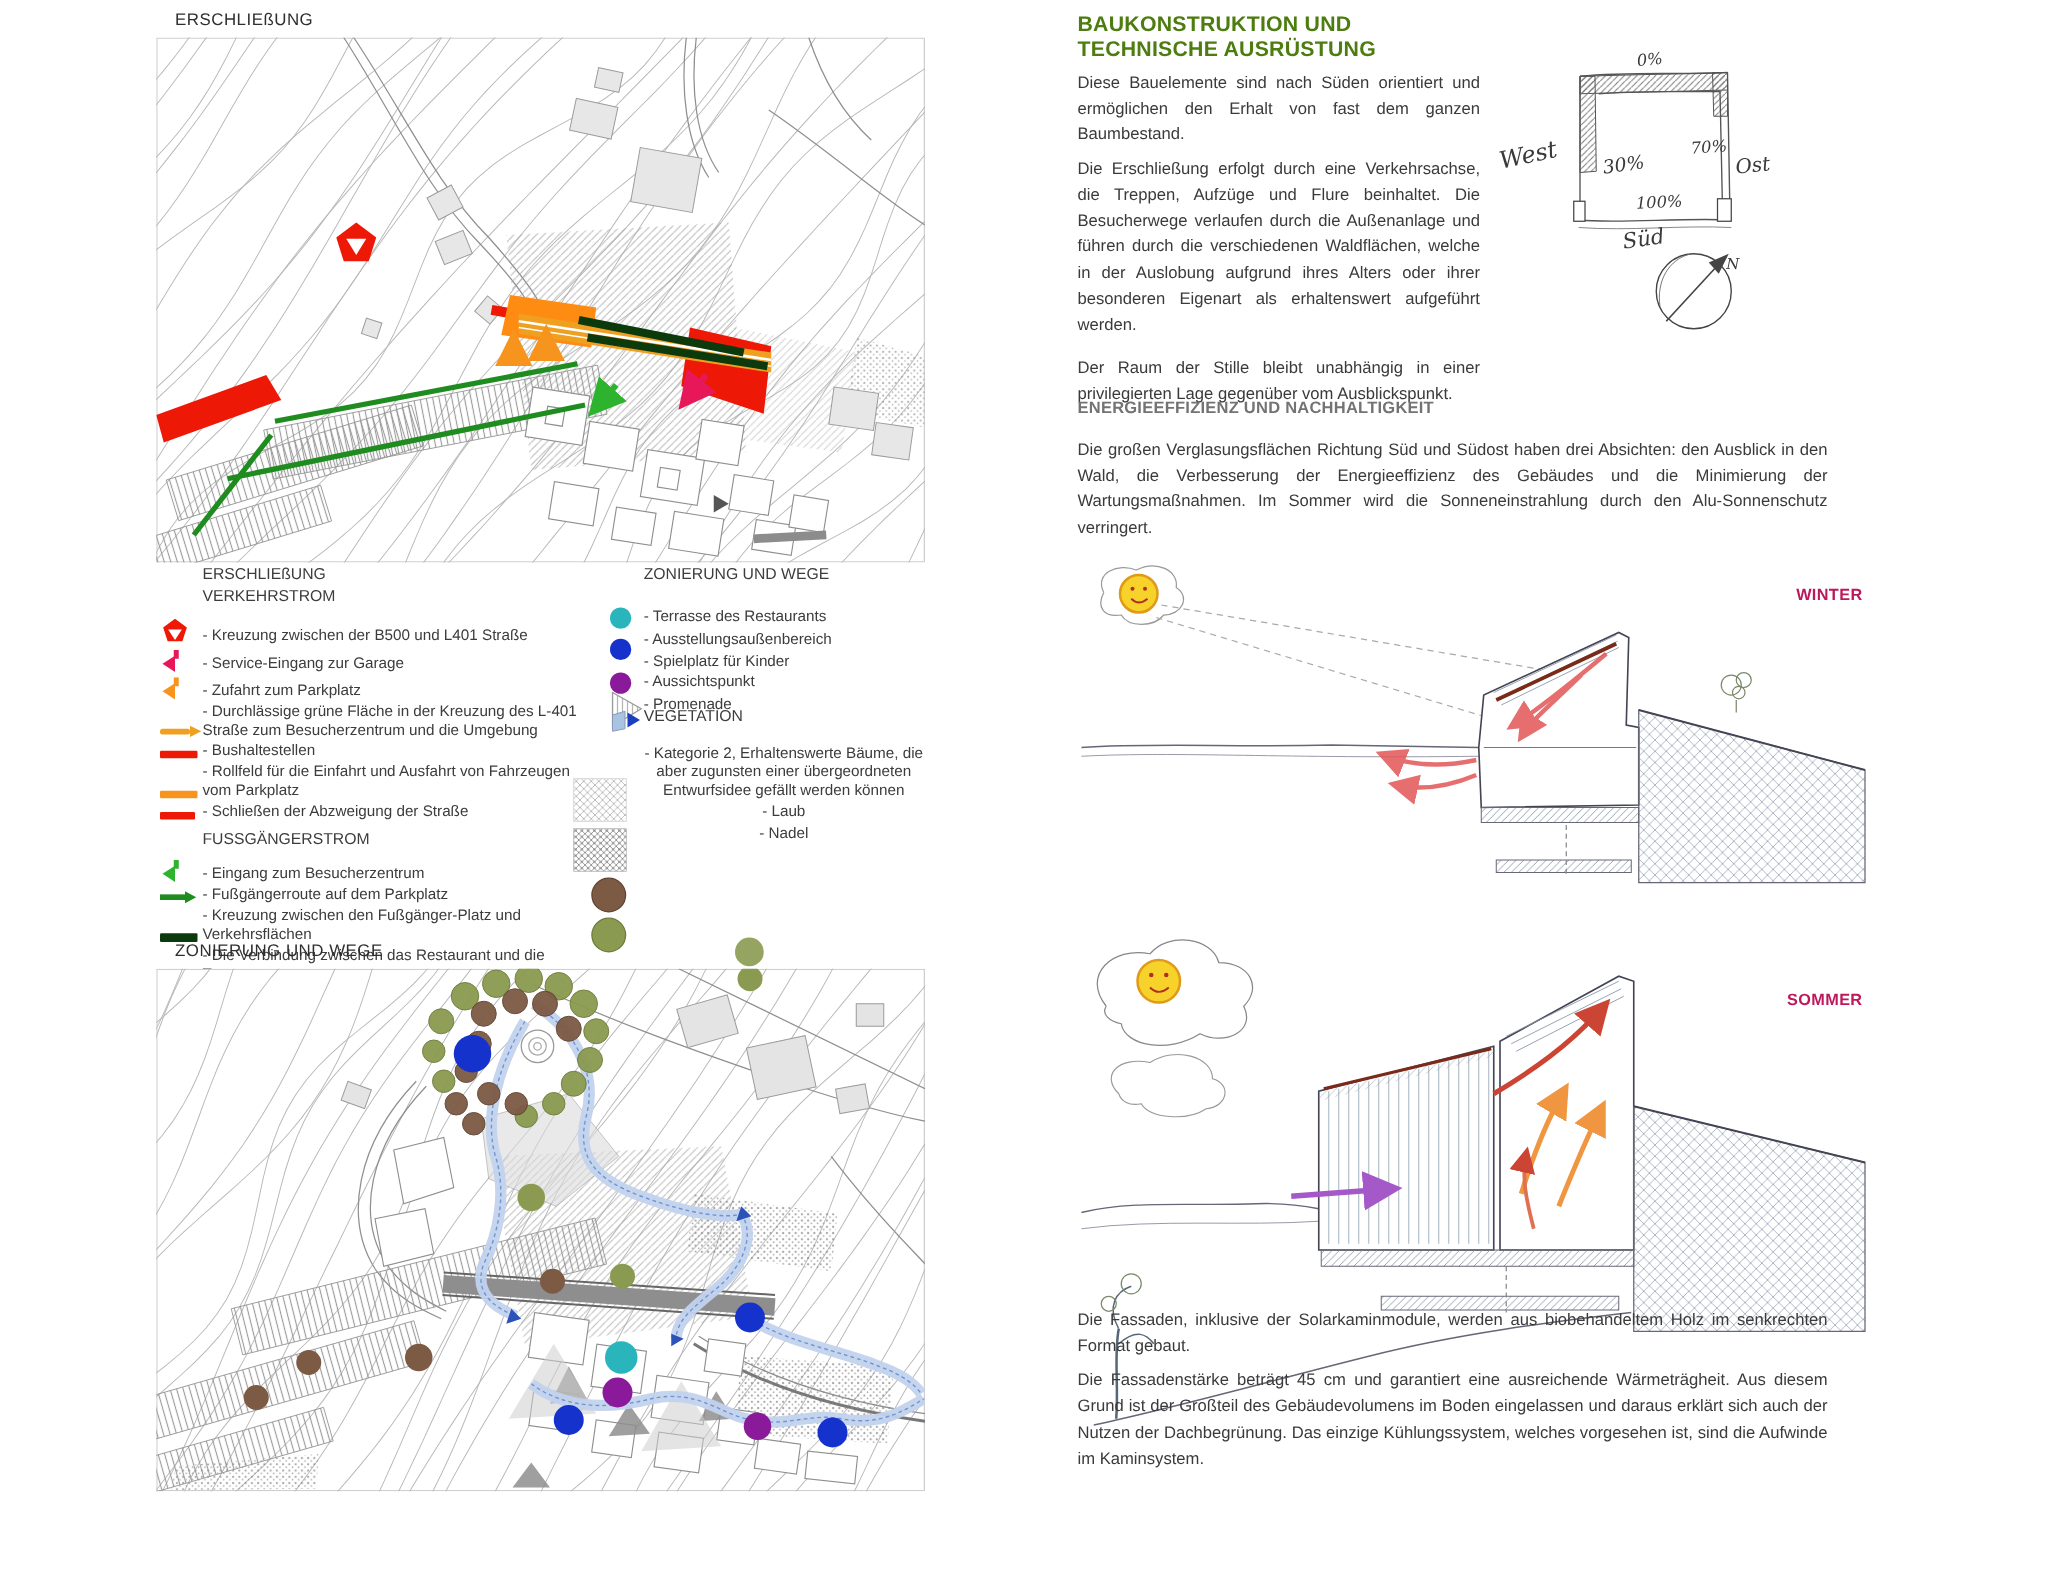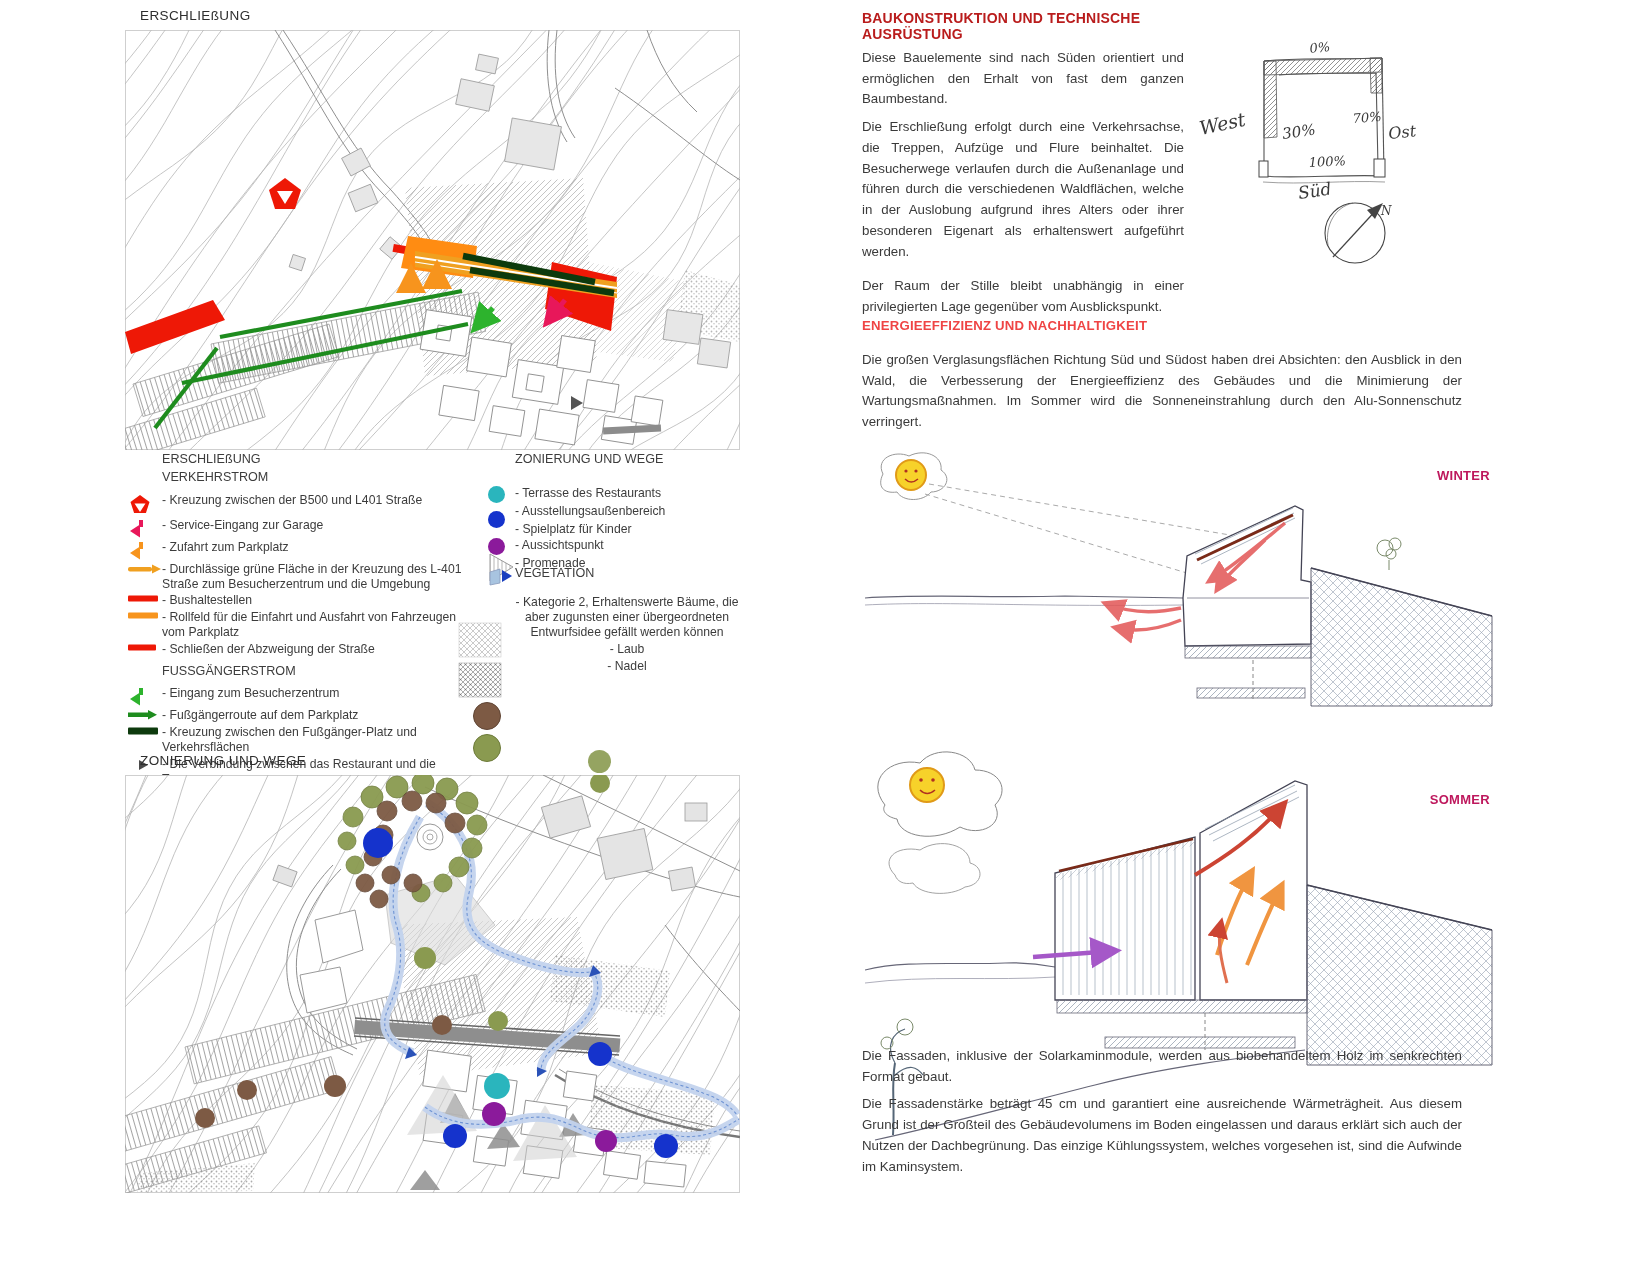--- a/index.html
+++ b/index.html
@@ -1,27 +1,27 @@
 <!DOCTYPE html>
 <html><head>
 <meta charset="utf-8">
 <style>
   html,body{margin:0;padding:0;background:#fff;}
   .canvas{position:relative;width:1646px;height:1271px;background:#fff;
           font-family:"Liberation Sans",sans-serif;color:#3a3a3a;overflow:hidden;text-decoration:underline;}
   .abs{position:absolute;}
   .map-title{font-size:13.5px;letter-spacing:.4px;color:#2e2e2e;}
-  .sec-title{font-size:14px;font-weight:700;color:#b91c1c;letter-spacing:.2px;}
-  .sub-title{font-size:13.2px;font-weight:600;color:#ef4444;letter-spacing:.2px;}
+  .sec-title{font-size:17px;font-weight:700;color:#4d7c0f;letter-spacing:.2px;}
+  .sub-title{font-size:13.2px;font-weight:600;color:#737373;letter-spacing:.2px;}
   .body-text{font-size:13.3px;line-height:1.56;text-align:justify;z-index:3;}
   .body-text p{margin:0 0 7px 0;}
   .season-label{font-size:13px;font-weight:600;color:#be185d;letter-spacing:.3px;z-index:3;}
   .legend{font-size:12.2px;line-height:1.22;color:#3c3c3c;}
   .lhead{margin-left:34px;margin-bottom:3px;font-size:12.6px;}
-  .lrow{display:flex;align-items:flex-start;margin-bottom:2px;}
+  .lrow{display:flex;align-items:flex-end;margin-bottom:2px;}
   .licon{width:34px;flex:none;padding-top:1px;}
   .ltext{flex:1;}
   .zrow{display:flex;align-items:flex-start;margin-bottom:1px;}
   .zicon{width:27px;flex:none;padding-top:0;}
   .dot{width:17px;height:17px;border-radius:50%;display:block;}
   .veg-item{margin-bottom:2px;text-align:center;}
   .sw-circle{width:26px;height:26px;border-radius:50%;}
   svg{display:block;}
   .hand{font-family:"DejaVu Serif",serif;font-style:italic;fill:#3a3a3a;}
 </style>

